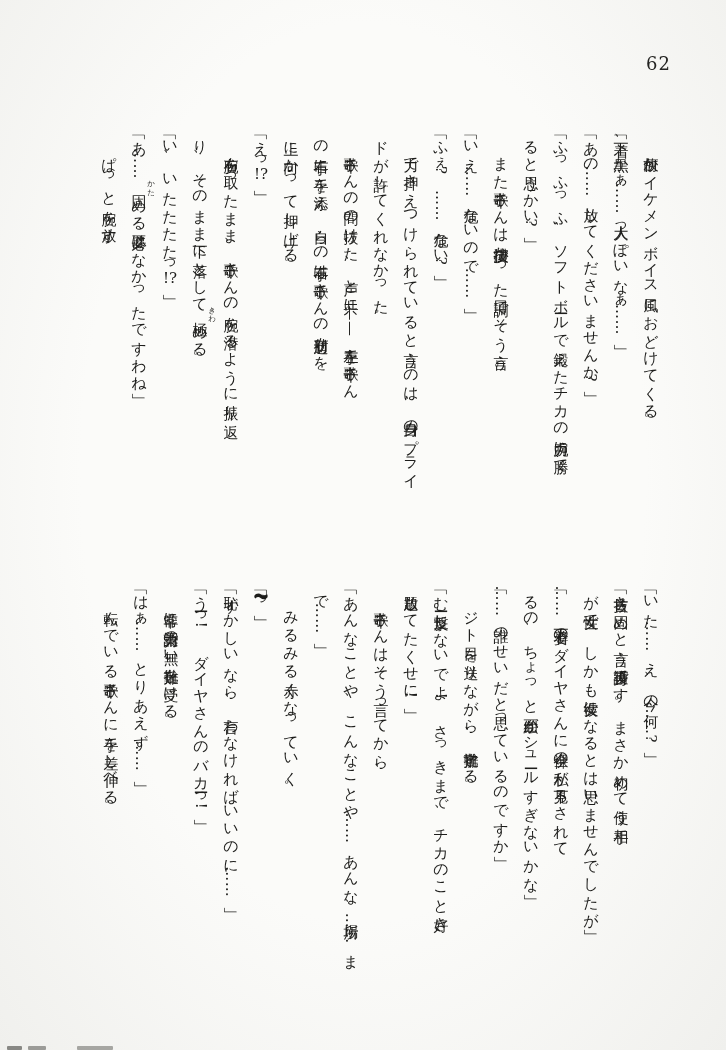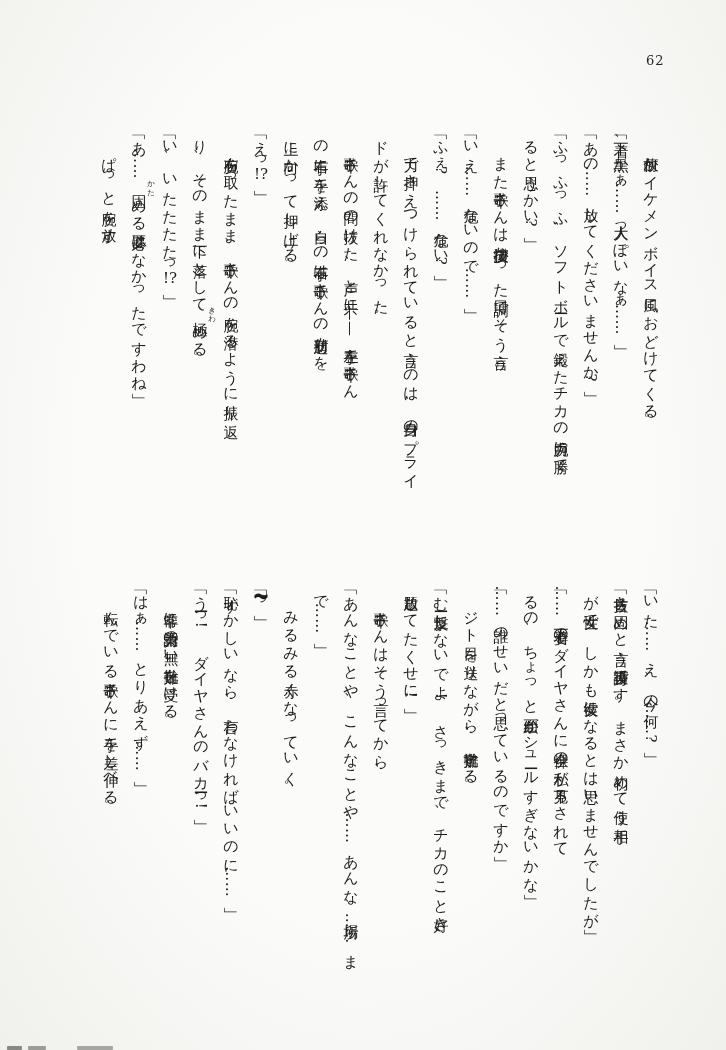--- a/index.html
+++ b/index.html
@@ -10,21 +10,21 @@
   .page {
     position: relative;
     width: 726px; height: 1050px;
     background: radial-gradient(ellipse at 50% 45%, #fbfbf9 55%, #f0f0ed 100%);
     font-family: "DejaVu Serif", "Liberation Serif", serif;
     color: #1d1d1b;
   }
   .page-number {
     position: absolute;
     top: 53px; left: 646px;
-    font-size: 13px;
+    font-size: 18px;
     letter-spacing: 1px;
     color: #242422;
   }
   .vblock {
     position: absolute;
     right: 60px;
     writing-mode: vertical-rl;
     text-orientation: mixed;
     font-size: 15px;
     line-height: 30px;

